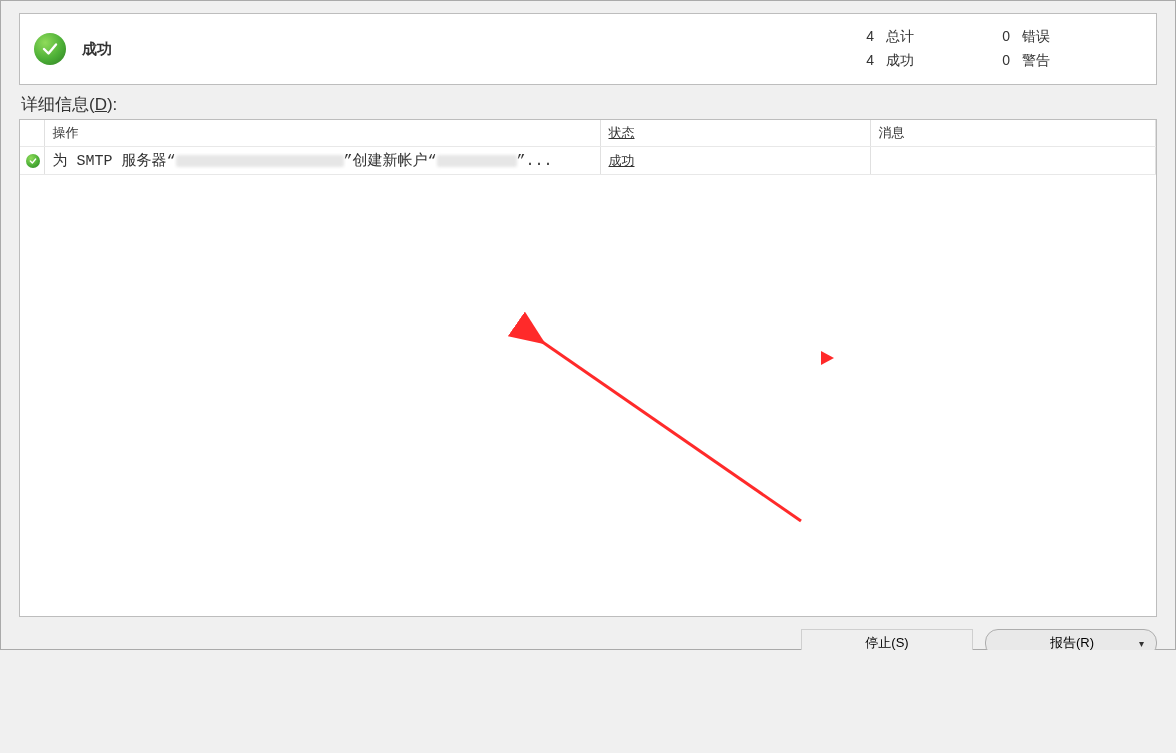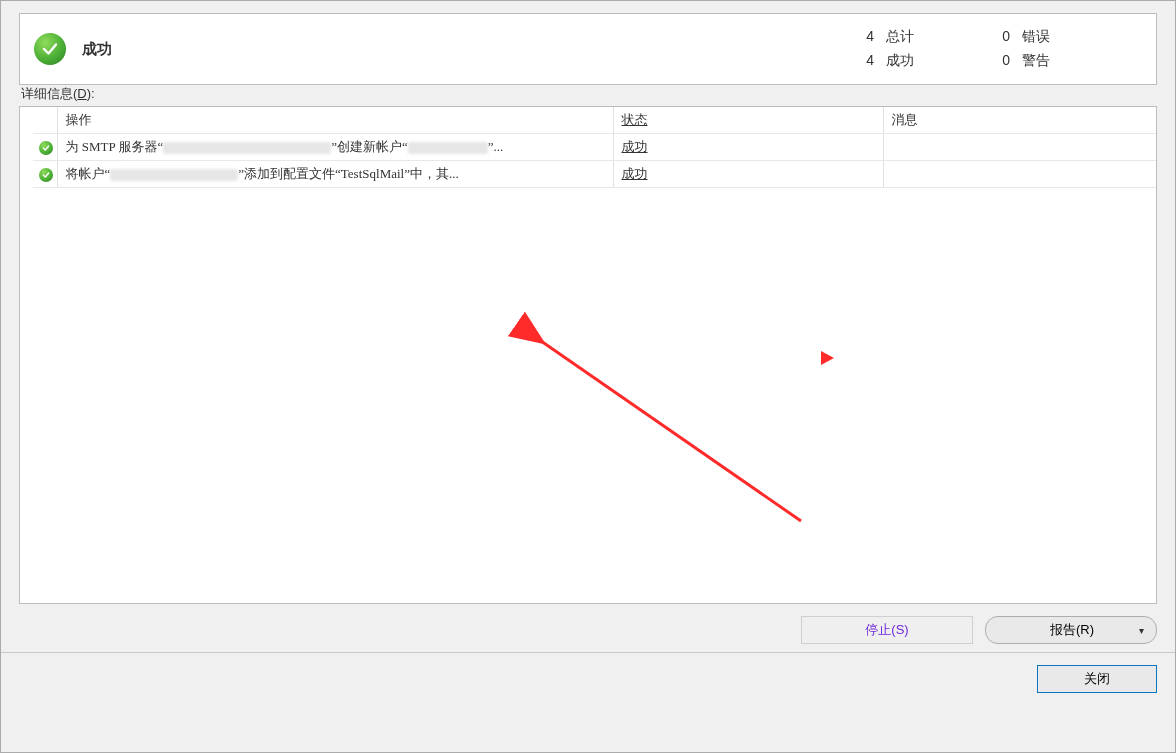--- a/index.html
+++ b/index.html
@@ -6,21 +6,21 @@
   html, body {
     margin: 0;
     padding: 0;
     font-family: "Microsoft YaHei", "SimSun", Arial, sans-serif;
     font-size: 13px;
     background: #f0f0f0;
     color: #333;
   }
   .dialog {
     width: 1176px;
-    height: 753px;
+    height: 650px;
     background: #f0f0f0;
     border: 1px solid #aaa;
     position: relative;
   }
   .inner {
     padding: 12px 18px 0 18px;
   }
   .summary-box {
     background: #fff;
     border: 1px solid #bdbdbd;
@@ -56,36 +56,35 @@
     grid-template-columns: 40px 80px 40px 60px;
     row-gap: 6px;
     column-gap: 8px;
     font-size: 14px;
     margin-right: 60px;
   }
   .stats-grid div { white-space: nowrap; }
   .stats-num { text-align: right; padding-right: 4px; }
 
   .details-label {
-    margin: 0 0 3px 2px;
-    font-size: 13px;
+    margin: 8px 0 3px 2px;
+    font-size: 17px;
   }
   .details-label .u { text-decoration: underline; }
 
   .table-box {
     background: #fff;
     border: 1px solid #bdbdbd;
     height: 498px;
     overflow: hidden;
   }
   .results-table {
     border-collapse: collapse;
     width: 100%;
     table-layout: fixed;
-    margin-left: 13px;
   }
   .results-table th, .results-table td {
     border-right: 1px solid #e0e0e0;
     border-bottom: 1px solid #e8e8e8;
     text-align: left;
     font-weight: normal;
     font-size: 13px;
     padding: 4px 8px;
     white-space: nowrap;
     overflow: hidden;
@@ -111,21 +110,21 @@
     width: 14px;
     height: 14px;
     border-radius: 50%;
     background: radial-gradient(circle at 35% 30%, #8fdb5a 0%, #4caf36 55%, #2e7d24 100%);
     display: inline-flex;
     align-items: center;
     justify-content: center;
     vertical-align: middle;
   }
 
-  .op-text { font-family: Liberation Serif, serif; font-size: 13px; }
+  .op-text { font-family: Liberation Mono, monospace; font-size: 15px; }
   .blur-segment {
     display: inline-block;
     background: #e6e6e6;
     filter: blur(1.5px);
     color: transparent;
     height: 12px;
     vertical-align: middle;
     border-radius: 2px;
   }
   .blur-a { width: 168px; }
@@ -150,21 +149,21 @@
     background: #e9e9e9;
     border: 1px solid #adadad;
     font-size: 13px;
     cursor: default;
     display: inline-flex;
     align-items: center;
     justify-content: center;
     position: relative;
   }
   .btn[disabled] {
-    color: #6d28d9;
+    color: #000000;
     border-color: #cfcfcf;
     background: #efefef;
   }
   .btn.active {
     background: #e9e9e9;
   }
   .btn.dropdown { justify-content: center; padding-right: 4px; border-radius: 13px; }
   .btn.dropdown::after {
     content: "▾";
     position: absolute;
@@ -229,30 +228,20 @@
         <tr>
               <td class="col-icon"><span class="small-check">
                   <svg width="8" height="8" viewBox="0 0 24 24">
                     <path d="M4 12 L10 18 L20 6" stroke="#ffffff" stroke-width="4" fill="none" stroke-linecap="round" stroke-linejoin="round"></path>
                   </svg>
                 </span></td>
               <td class="col-op"><span class="op-text">为 SMTP 服务器“<span class="blur-segment blur-a"></span>”创建新帐户“<span class="blur-segment blur-b"></span>”...</span></td>
               <td class="col-stat">成功</td>
               <td class="col-msg"></td>
             </tr>
-            <tr>
-              <td class="col-icon"><span class="small-check">
-                  <svg width="8" height="8" viewBox="0 0 24 24">
-                    <path d="M4 12 L10 18 L20 6" stroke="#ffffff" stroke-width="4" fill="none" stroke-linecap="round" stroke-linejoin="round"></path>
-                  </svg>
-                </span></td>
-              <td class="col-op"><span class="op-text">将帐户“<span class="blur-segment blur-c"></span>”添加到配置文件“TestSqlMail”中，其...</span></td>
-              <td class="col-stat">成功</td>
-              <td class="col-msg"></td>
-            </tr>
           </tbody>
       </table>
     </div>
 
     <div class="button-row-1">
       <button class="btn" disabled="">停止(S)</button>
       <button class="btn dropdown active">报告(R)</button>
     </div>
 
   </div>

